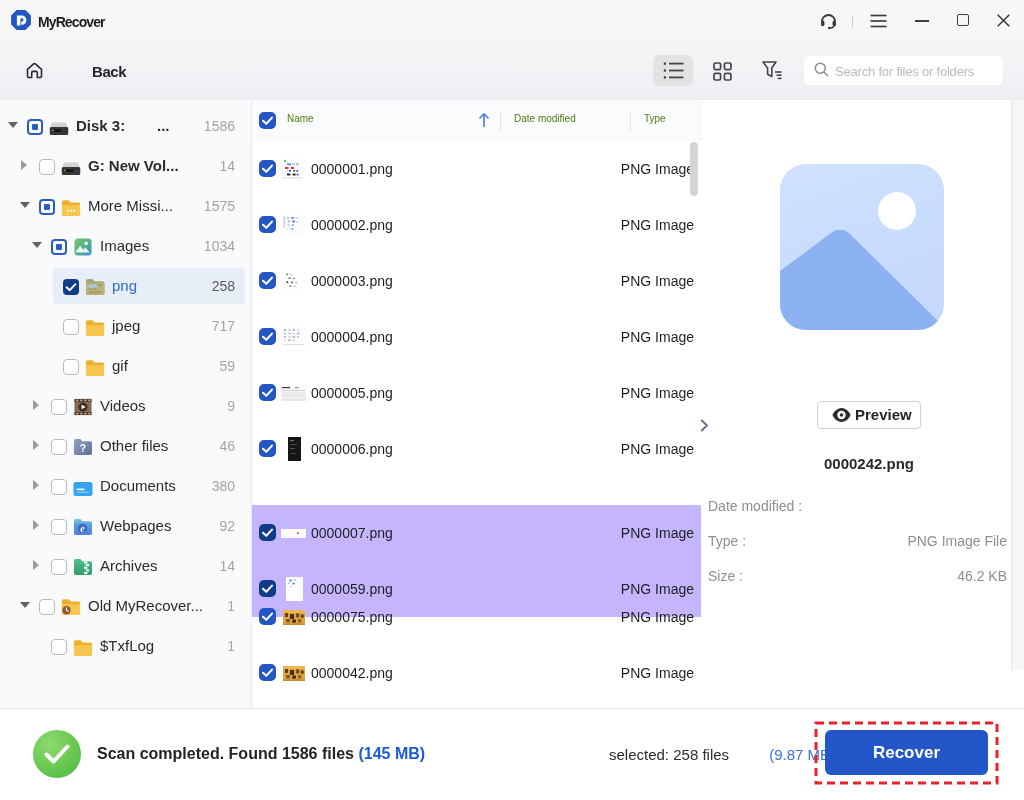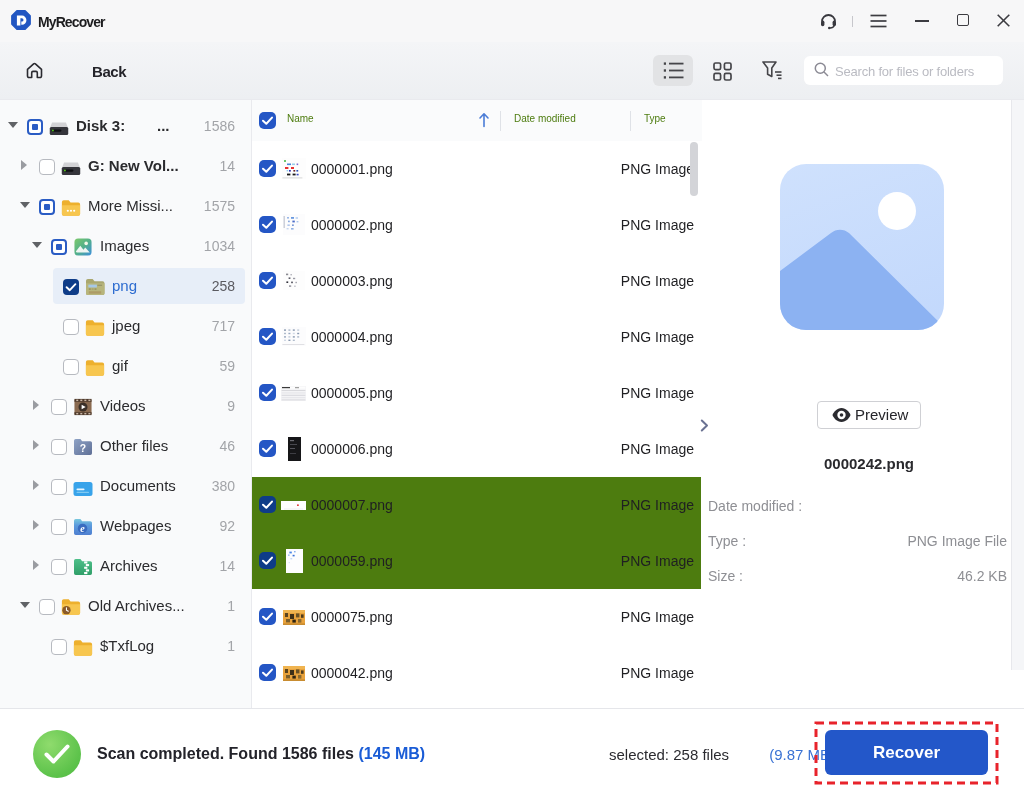--- a/index.html
+++ b/index.html
@@ -30,30 +30,30 @@
 .cb-ind i { position:absolute; left:3px; top:3px; width:6px; height:6px; background:#2a5cc4; border-radius:1px; }
 .cb-un { background:#fff; border:1.5px solid #b7bac0; }
 .ticon { position:absolute; top:11px; width:20px; height:18px; }
 .tlabel { position:absolute; top:10px; font-size:15px; color:#2b2b2e; white-space:nowrap; }
 .tcount { position:absolute; top:11px; right:789px; font-size:14px; color:#a2a4a8; }
 #pngrow { left:53px; top:268px; width:192px; height:36px; background:#e7eef8; border-radius:4px; }
 #lheader { left:252px; top:100px; width:450px; height:41px; background:#fafbfc; }
 .hsep { position:absolute; top:111px; width:1px; height:20px; background:#dfe2e7; }
 .htext { position:absolute; top:113px; font-size:10px; color:#4d7c0f; }
 .lrow { position:absolute; left:252px; width:449px; height:56px; }
-.lrow.sel { background:#4d7c0f; }
+.lrow.sel { background:#c4b5fd;margin-top:28px; }
 .lcb { position:absolute; left:7px; top:19px; width:17px; height:17px; border-radius:5px; background:#2456c5; }
 .lthumb { position:absolute; }
 .lname { position:absolute; left:59px; top:20px; font-size:14px; color:#1f1f22; }
 .ltype { position:absolute; right:7px; top:20px; font-size:14px; color:#1f1f22; }
 #scrollthumb { left:690px; top:142px; width:8px; height:54px; background:#d3d4d8; border-radius:4px; }
 #pvscroll { left:1011px; top:100px; width:13px; height:570px; background:#f5f6f8; border-left:1px solid #e7e8ec; }
 #pvimg { left:780px; top:164px; width:164px; height:166px; border-radius:26px; overflow:hidden; background:linear-gradient(160deg,#cfe1fd 0%,#c2d8fc 100%); }
 #pvbtn { left:817px; top:401px; width:104px; height:28px; background:#fff; border:1px solid #cfd0d4; border-radius:4px; }
-#pvbtntext { left:855px; top:406px; font-size:15px; font-weight:normal; color:#25252a; }
+#pvbtntext { left:855px; top:406px; font-size:15px; font-weight:bold; color:#25252a; }
 #pvname { left:703px; top:455px; width:332px; text-align:center; font-size:15px; font-weight:bold; color:#2a2a2e; }
 .pvlabel { position:absolute; left:708px; font-size:14px; color:#8e8f94; }
 .pvval { position:absolute; right:17px; font-size:14px; color:#8e8f94; }
 
 
 #bottombar { left:0; top:708px; width:1024px; height:92px; background:#fff; border-top:1px solid #e5e6ea; }
 #greencircle { left:33px; top:730px; width:48px; height:48px; border-radius:50%; background:radial-gradient(circle at 35% 30%, #8fdb6d 0%, #5cc24a 70%, #53ba42 100%); }
 #scantext { left:97px; top:745px; font-size:16px; font-weight:bold; color:#23232a; }
 #scantext b { color:#1a5cd6; }
 #seltext { left:609px; top:746px; font-size:15px; color:#2b2b30; }
@@ -307,21 +307,21 @@
     <div class="abs tcount" style="top:558px">14</div>
 
     <div class="abs tarrow arr-d" style="left:20px;top:602px"></div>
     <div class="abs cb cb-un" style="left:39px;top:599px"></div>
     <svg class="abs ticon" style="left:61px;top:598px" width="22" height="19" viewBox="0 0 22 19">
       <path d="M1 3 a2 2 0 0 1 2-2 h5.5 l2 2.5 H19 a2 2 0 0 1 2 2 V16 a2 2 0 0 1 -2 2 H3 a2 2 0 0 1 -2-2 Z" fill="#edb02e"></path>
       <path d="M1 6.5 H21 V16 a2 2 0 0 1 -2 2 H3 a2 2 0 0 1 -2-2 Z" fill="#f7c64f"></path>
       <circle cx="6" cy="13" r="4.6" fill="#8a5a28"></circle>
       <path d="M6 10.4 V13 L8 14.2" stroke="#fff" stroke-width="1.2" fill="none" stroke-linecap="round"></path>
     </svg>
-    <div class="abs tlabel" style="left:88px;top:597px">Old Archives...</div>
+    <div class="abs tlabel" style="left:88px;top:597px">Old MyRecover...</div>
     <div class="abs tcount" style="top:598px">1</div>
 
     <div class="abs cb cb-un" style="left:51px;top:639px"></div>
     <svg class="abs ticon" style="left:73px;top:639px" width="21" height="18" viewBox="0 0 22 19">
       <path d="M1 3 a2 2 0 0 1 2-2 h5.5 l2 2.5 H19 a2 2 0 0 1 2 2 V16 a2 2 0 0 1 -2 2 H3 a2 2 0 0 1 -2-2 Z" fill="#edb02e"></path>
       <path d="M1 6.5 H21 V16 a2 2 0 0 1 -2 2 H3 a2 2 0 0 1 -2-2 Z" fill="#f7c64f"></path>
     </svg>
     <div class="abs tlabel" style="left:100px;top:637px">$TxfLog</div>
     <div class="abs tcount" style="top:638px">1</div>
   </div>

